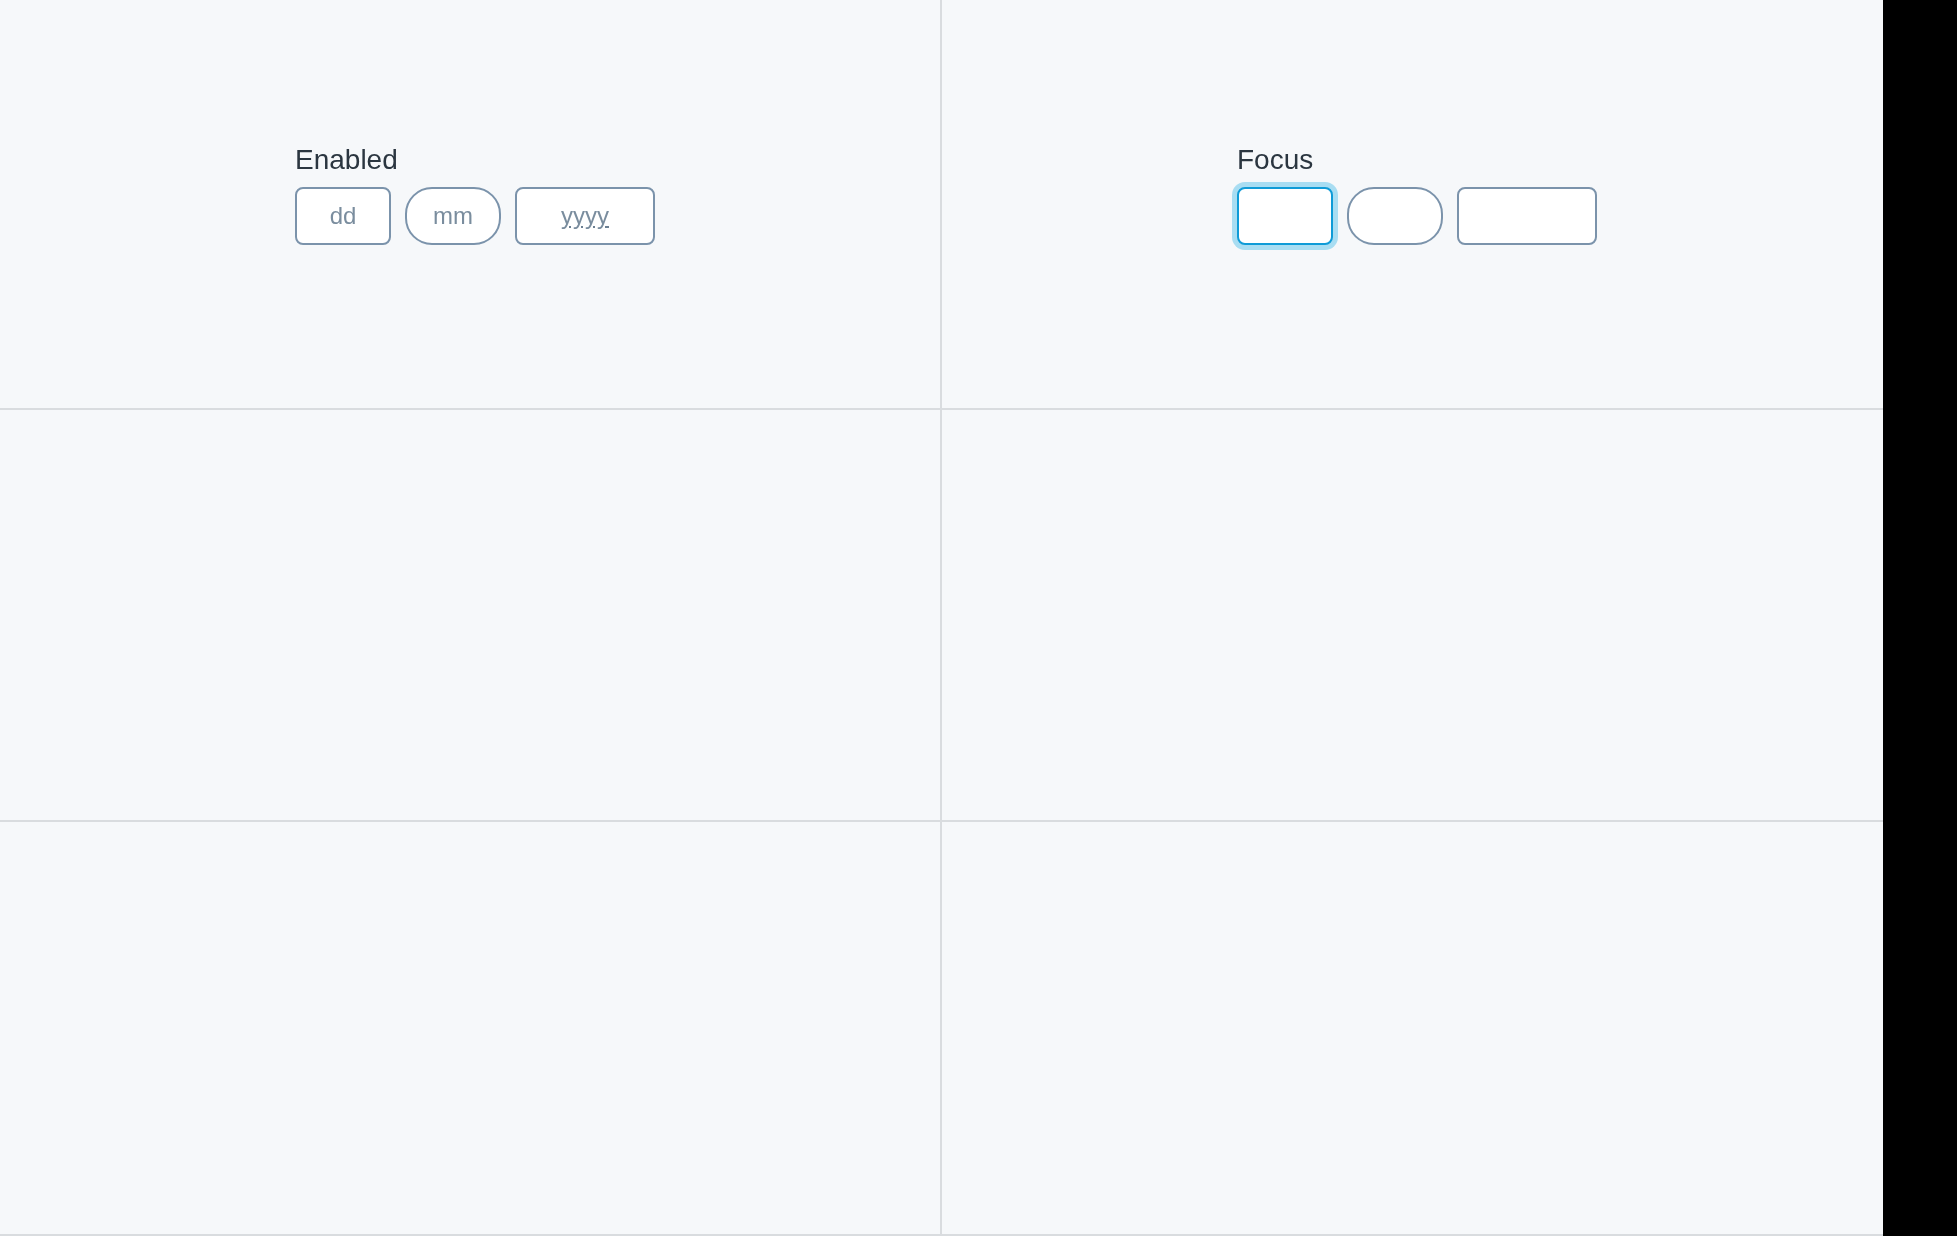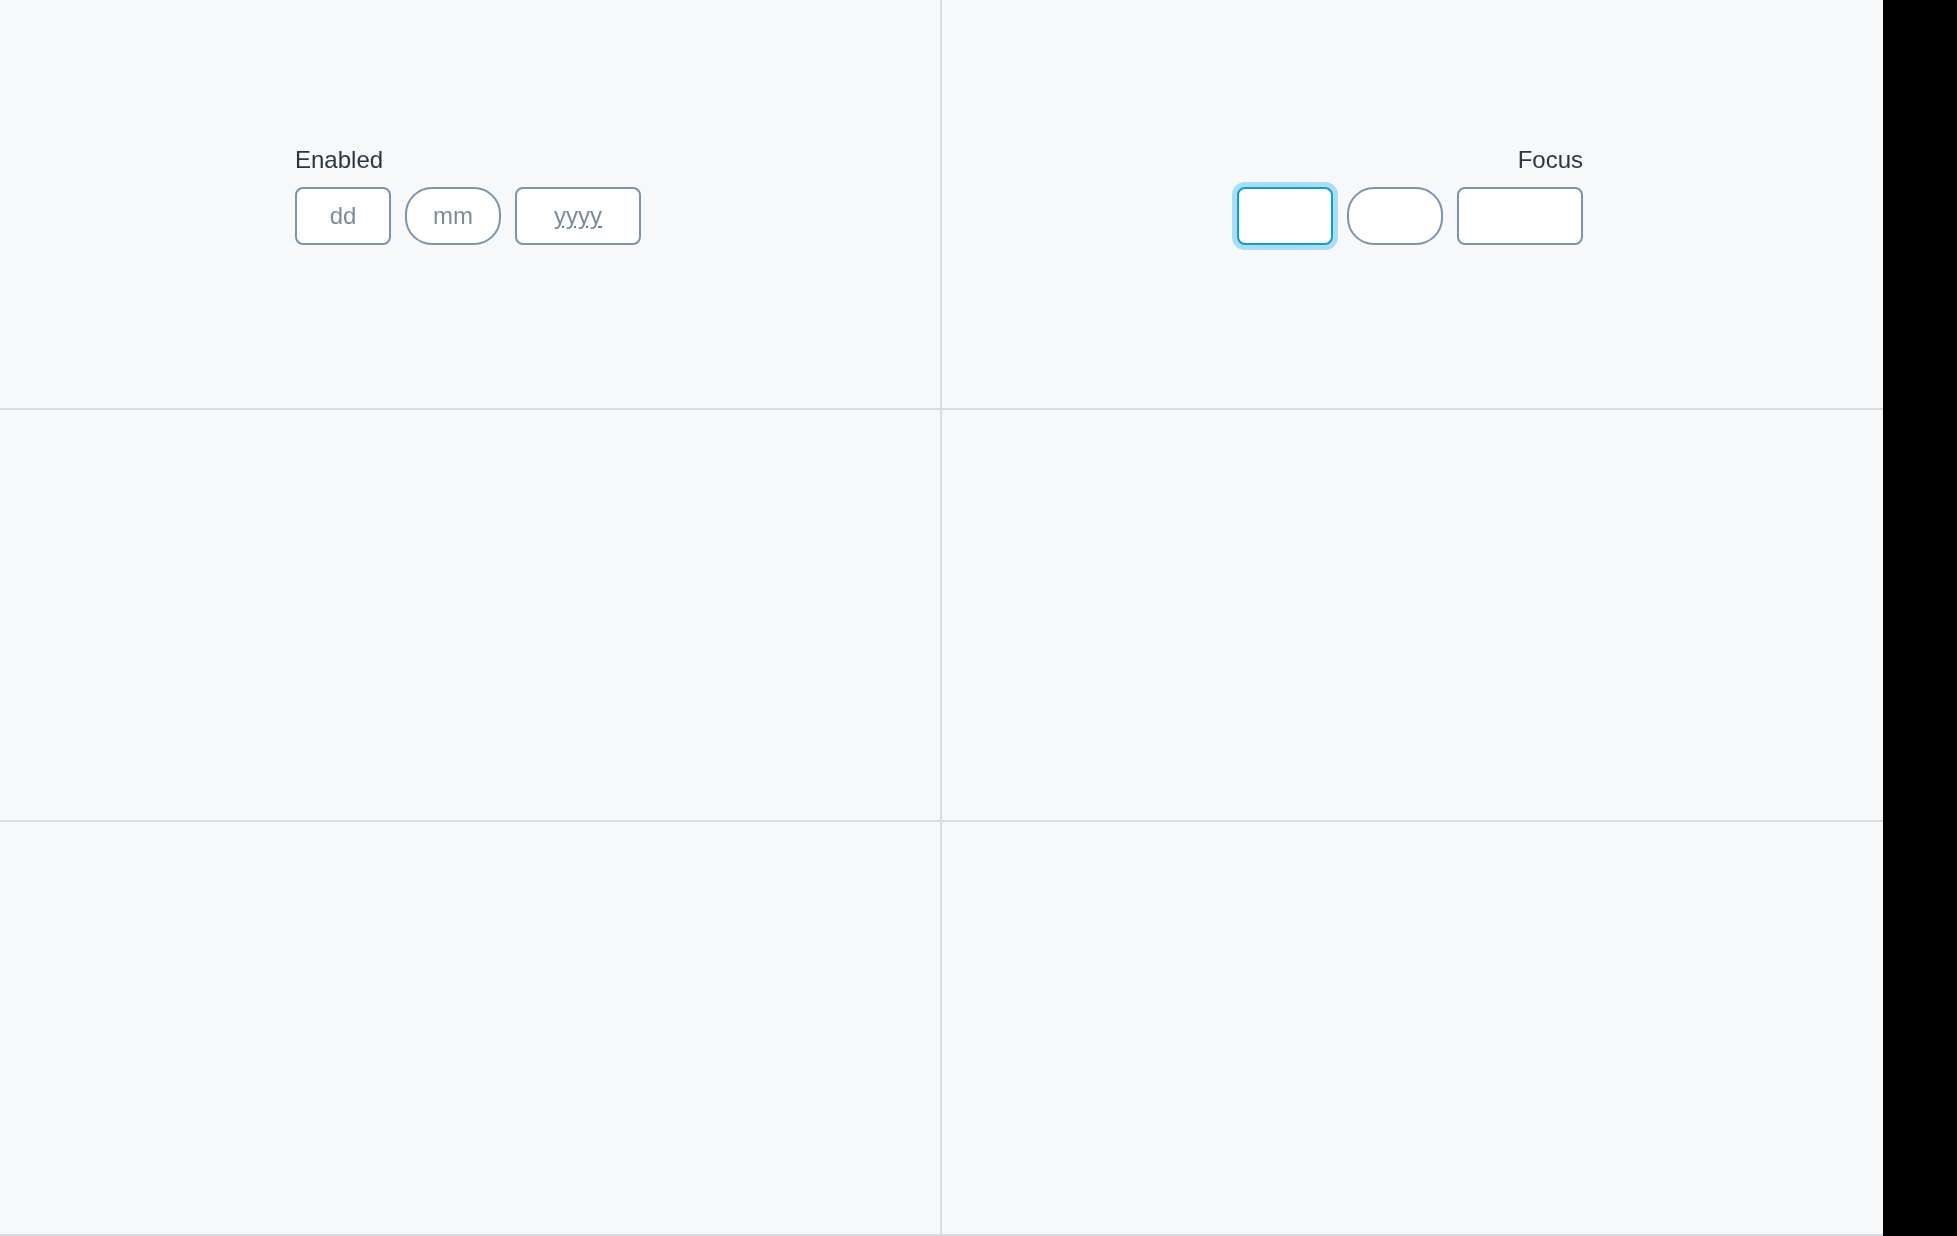--- a/index.html
+++ b/index.html
@@ -53,25 +53,25 @@
   }
   .cell.col2 { border-right: none; }
   .cell.row3 { }
 
   
   .field-block {
     position: absolute;
   }
 
   .block-enabled   { left: 295px; top: 145px; }
-  .block-focus     { left: 295px; top: 145px; text-align: right; }
+  .block-focus     { left: 295px; top: 145px; }
 
   
   .field-label {
-    font-size: 24px;
+    font-size: 28px;
     line-height: 30px;
     color: #2b3640;
     margin-bottom: 12px;
     white-space: nowrap;
   }
 
   
   .inputs-row {
     display: flex;
     align-items: center;
@@ -87,21 +87,21 @@
     font-family: "Liberation Sans", sans-serif;
     font-size: 24px;
     color: #6b7f92;
     display: flex;
     align-items: center;
     justify-content: center;
     padding: 0 10px;
   }
   .w-dd   { width: 96px; }
   .w-mm   { width: 96px; border-radius: 27px; }
-  .w-yyyy { width: 126px; text-decoration: underline; }
+  .w-yyyy { width: 140px; text-decoration: underline; }
 
   .date-input .ph { color: #7a8d9e; }
 
   
   .date-input.is-focus {
     border-color: #0f9bd7;
     box-shadow: 0 0 0 5px #a8ddf2;
   }
 
   .right-band {

